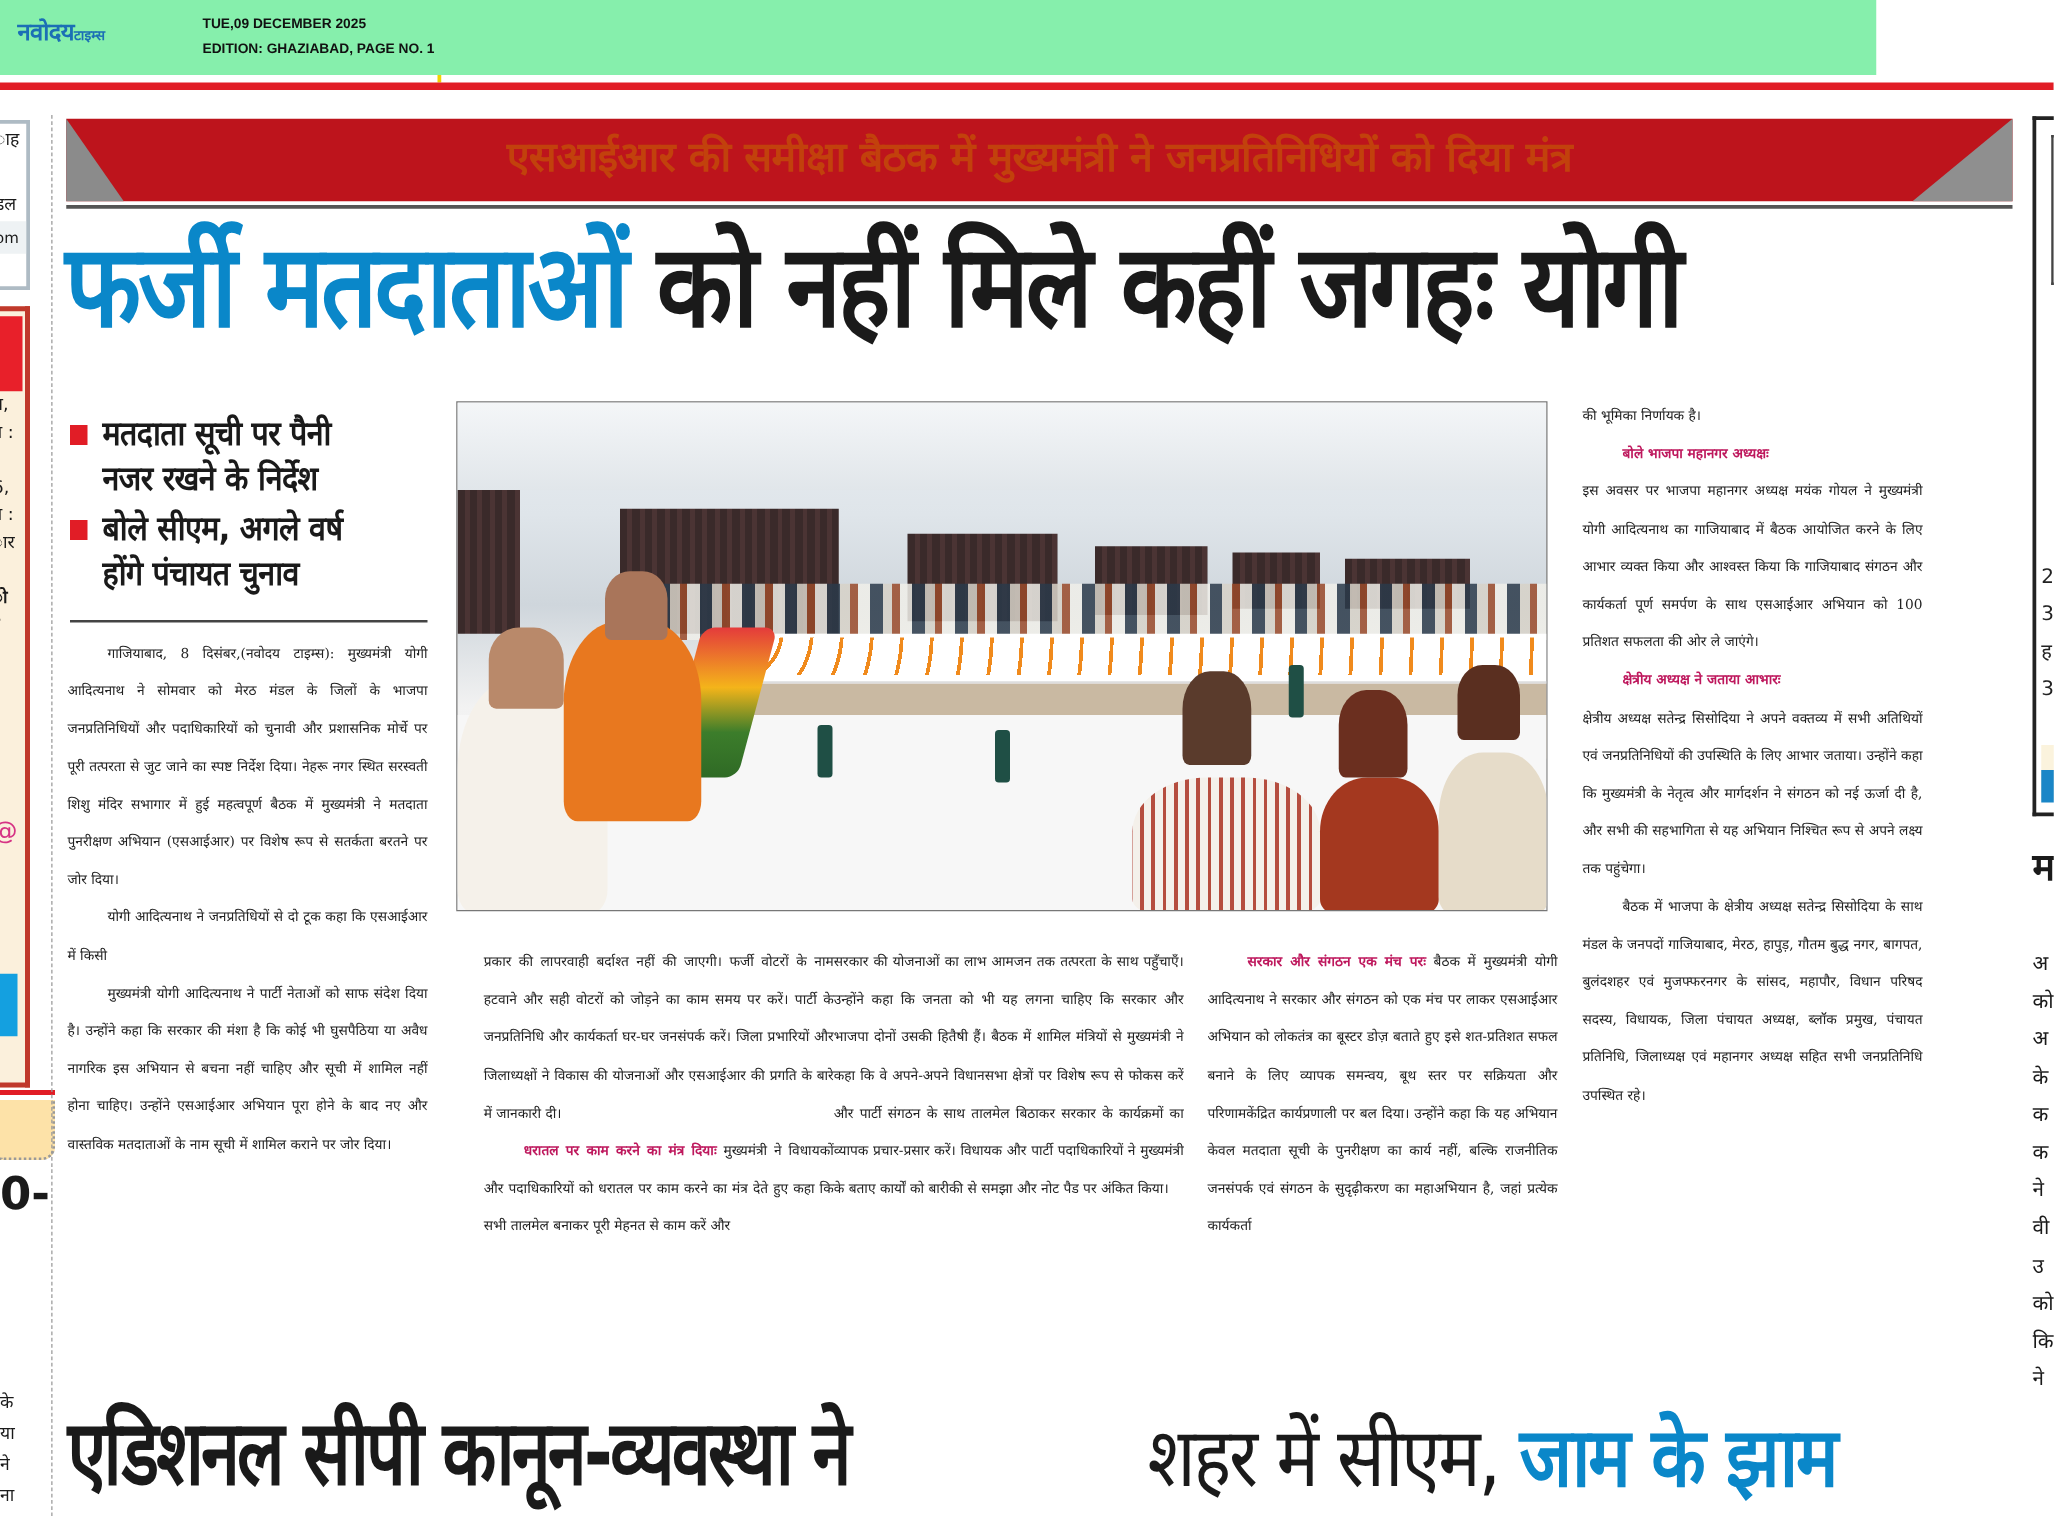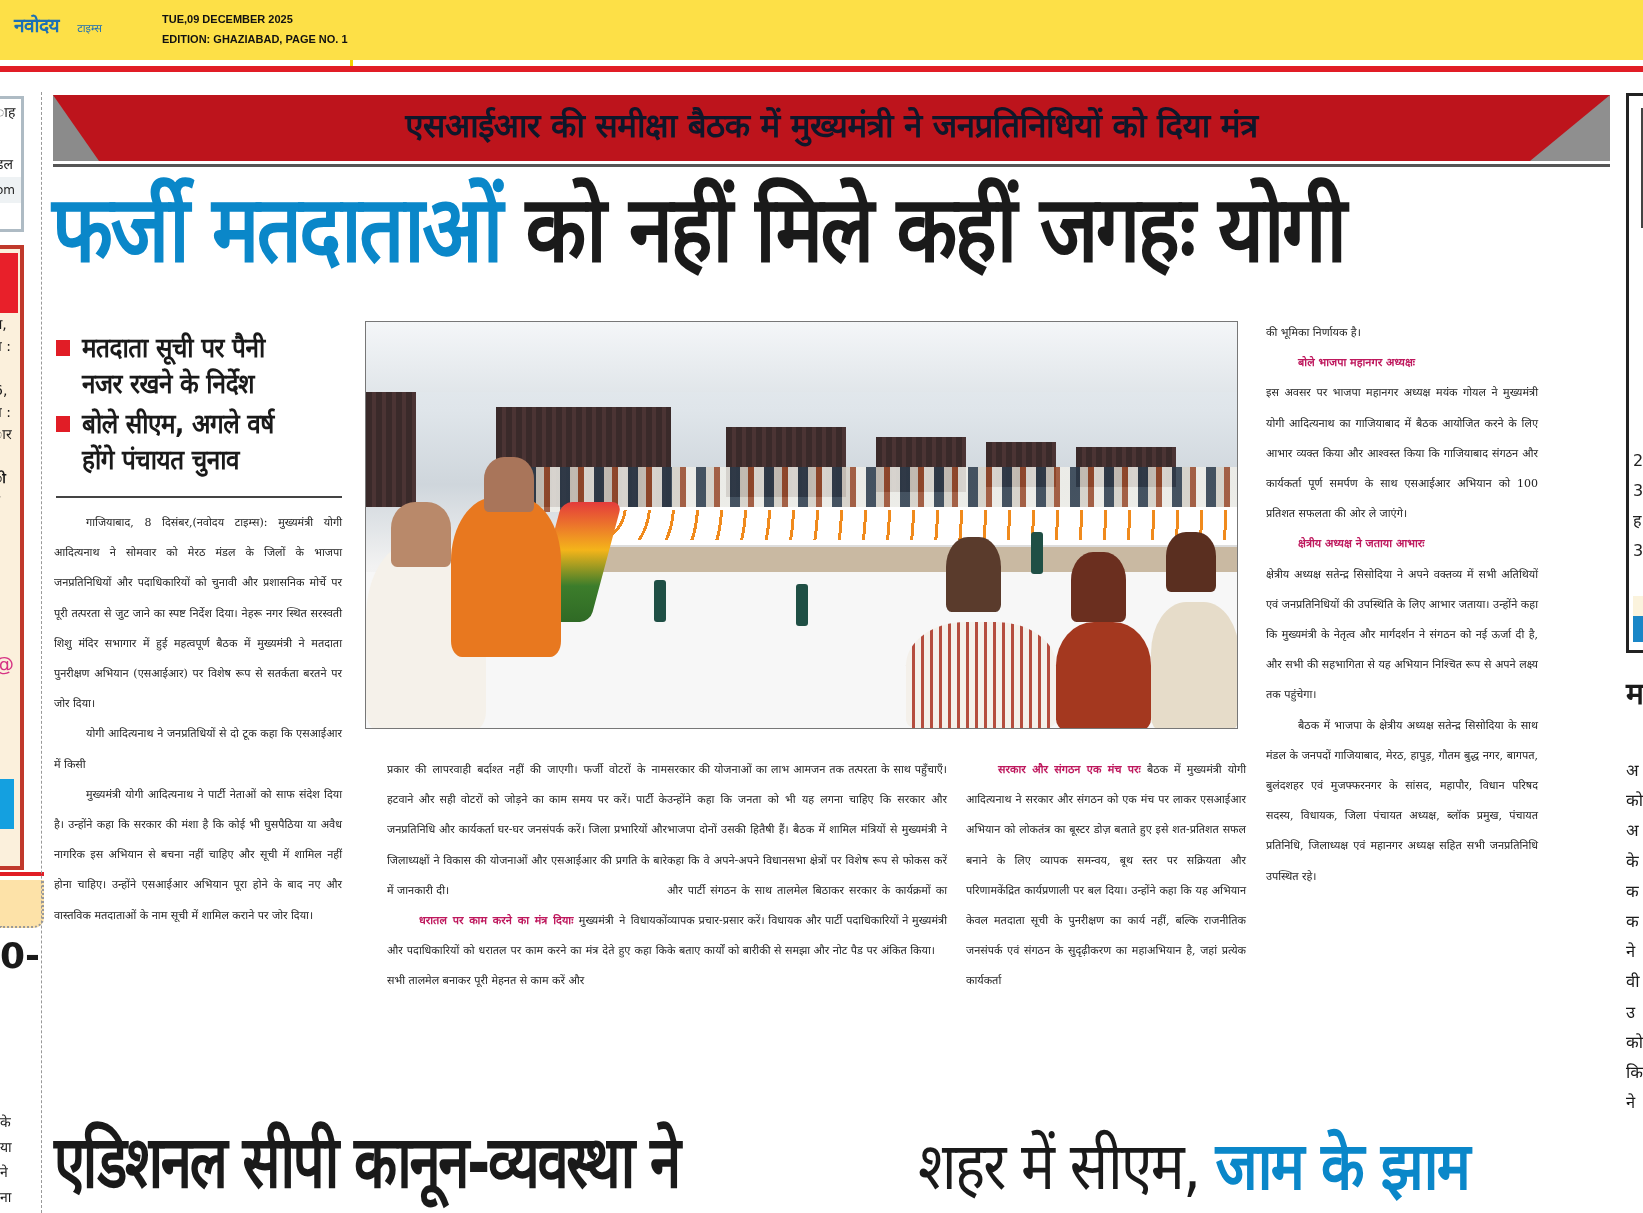--- a/index.html
+++ b/index.html
@@ -1,23 +1,23 @@
 <!DOCTYPE html>
 <html><head>
 <meta charset="utf-8">
 <style>
   * { box-sizing: border-box; margin: 0; padding: 0; }
   html, body { width: 1643px; height: 1213px; overflow: hidden; background: #ffffff; }
   body { position: relative; font-family: "DejaVu Sans", "Liberation Sans", sans-serif; color: #1a1a1a; }
 
   
-  .topbar { position: absolute; left: 0; top: 0; width: 1643px; height: 60px; background: #fde047; }
+  .topbar { position: absolute; left: 0; top: 0; width: 1501px; height: 60px; background: #86efac; }
   .logo { position: absolute; left: 14px; top: 12px; display: flex; align-items: baseline; }
   .logo-main { color: #1b6fb5; font-weight: bold; font-size: 19px; letter-spacing: -0.5px; }
-  .logo-sub { color: #1b6fb5; font-size: 11px; margin-left: 18px; }
+  .logo-sub { color: #1b6fb5; font-size: 11px; margin-left: 0; font-weight: bold; }
   .meta { position: absolute; left: 162px; top: 9px; font-family: "Liberation Sans", sans-serif; font-weight: bold; font-size: 11px; line-height: 20px; color: #111; }
   .red-rule { position: absolute; left: 0; top: 66px; width: 1643px; height: 6px; background: #e11d26; }
   .yellow-mark { position: absolute; left: 350px; top: 60px; width: 3px; height: 6px; background: #f2d200; }
 
   
   .left-edge-box { position: absolute; left: 0; top: 96px; width: 24px; height: 136px; border: 3px solid #aebbc4; border-left: none; background: #fff; font-size: 14px; line-height: 26px; padding-left: 0; overflow: hidden; }
   .left-edge-box span { display: block; white-space: nowrap; margin-left: -4px; }
   .left-edge-panel { position: absolute; left: 0; top: 245px; width: 24px; height: 625px; border: 4px solid #c0392b; border-left: none; background: #fbf0dc; overflow: hidden; }
   .left-edge-panel .redtop { height: 60px; background: #e8202a; margin: 4px 2px 0 0; }
   .left-edge-panel .frag { font-size: 14px; line-height: 22px; margin-left: -6px; white-space: nowrap; }
@@ -27,21 +27,21 @@
   .left-edge-red2 { position: absolute; left: 0; top: 872px; width: 44px; height: 4px; background: #e11d26; }
   .left-edge-frag2 { position: absolute; left: 0; top: 935px; font-size: 36px; font-weight: bold; }
   .left-edge-lines { position: absolute; left: 0; top: 1110px; width: 24px; font-size: 14px; line-height: 25px; overflow: hidden; }
   .dotted-vline { position: absolute; left: 41px; top: 92px; width: 0; height: 1121px; border-left: 1px dashed #999; }
 
   
   .kicker { position: absolute; left: 53px; top: 95px; width: 1557px; height: 66px; }
   .kicker-bg { position: absolute; inset: 0; background: #bd141c; }
   .kicker-tri-l { position: absolute; left: 0; top: 0; width: 0; height: 0; border-bottom: 66px solid #8b8b8b; border-right: 46px solid transparent; }
   .kicker-tri-r { position: absolute; right: 0; top: 0; width: 0; height: 0; border-top: 66px solid transparent; border-right: 80px solid #8f8f8f; }
-  .kicker-text { position: absolute; left: 0; right: 0; top: 7px; text-align: center; color: #0f172a; font-weight: bold; font-size: 33px; letter-spacing: -0.5px; }
+  .kicker-text { position: absolute; left: 0; right: 0; top: 7px; text-align: center; color: #c2410c; font-weight: bold; font-size: 33px; letter-spacing: -0.5px; }
   .kicker-rule { position: absolute; left: 53px; top: 164px; width: 1557px; height: 3px; background: #555; }
 
   
   .headline { position: absolute; left: 52px; top: 170px; width: 1600px; white-space: nowrap; font-weight: bold; font-size: 92px; line-height: 120px; letter-spacing: -3px; transform: scaleX(0.86); transform-origin: left top; }
   .headline .hl-blue { color: #0a87c9; }
   .headline .hl-black { color: #1a1a1a; }
 
   
   .deck { position: absolute; left: 56px; top: 330px; width: 290px; }
   .deck-item { display: flex; align-items: flex-start; margin-bottom: 4px; }

